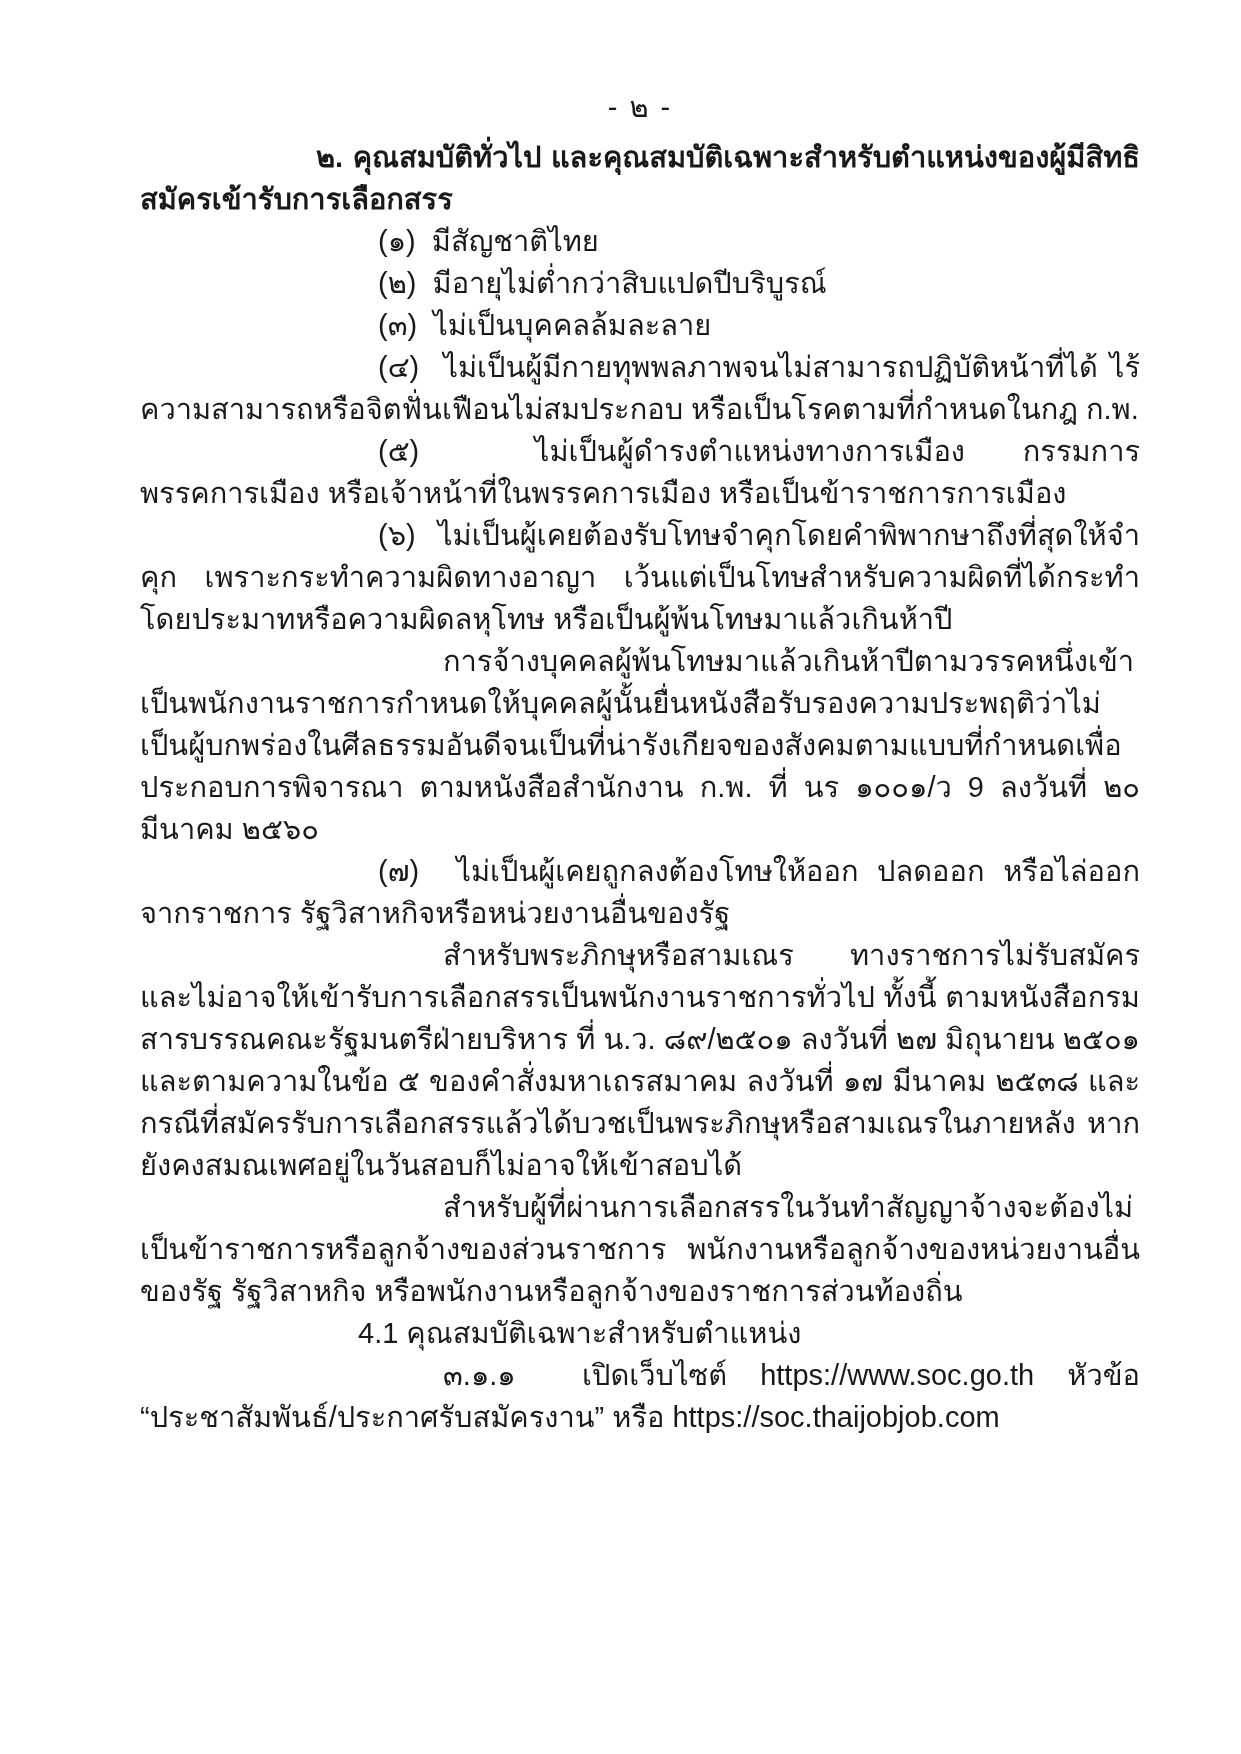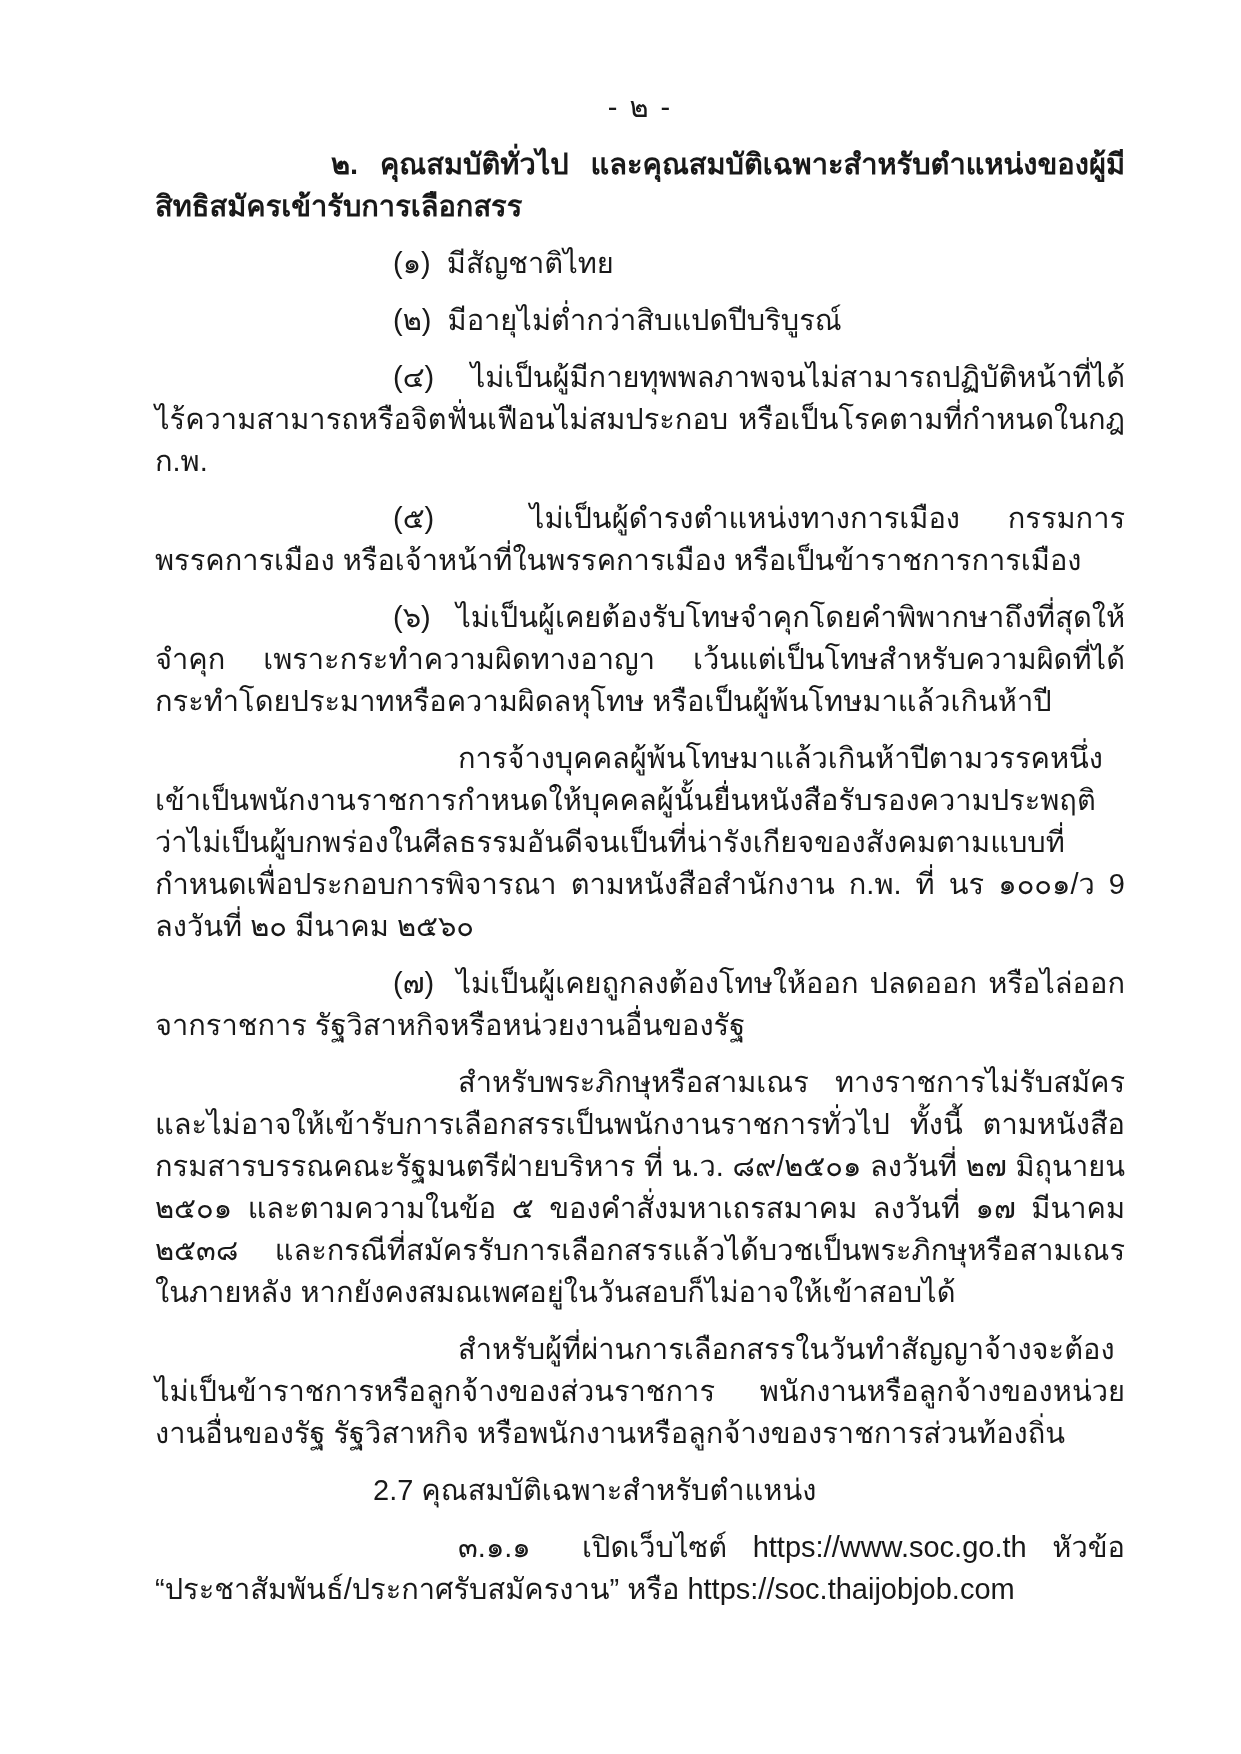--- a/index.html
+++ b/index.html
@@ -20,43 +20,44 @@
     line-height: 42px;
     padding: 86px 101px 0 140px;
     overflow: hidden;
   }
   .page-number {
     text-align: center;
     margin: 0 0 8px 0;
     letter-spacing: 2px;
   }
   .doc-body p {
-    margin: 15px;
+    margin: 0;
     padding: 0;
     text-align: justify;
   }
   .bold { font-weight: bold; }
   .ind-section { text-indent: 176px; }
   .ind-sub     { text-indent: 218px; }
   .ind-item    { text-indent: 238px; }
   .ind-para    { text-indent: 303px; }
 </style>
 </head>
 <body>
 
 <div class="page">
   <div class="page-number">- ๒ -</div>
 
   <div class="doc-body" id="doc-body">
       <p class="ind-section"><span class="bold">๒. คุณสมบัติทั่วไป และคุณสมบัติเฉพาะสำหรับตำแหน่งของผู้มีสิทธิสมัครเข้ารับการเลือกสรร</span></p>
       <p class="ind-item"><span>(๑)&nbsp; มีสัญชาติไทย</span></p>
       <p class="ind-item"><span>(๒)&nbsp; มีอายุไม่ต่ำกว่าสิบแปดปีบริบูรณ์</span></p>
+      <p class="ind-item"><span>(๓)&nbsp; ไม่เป็นบุคคลล้มละลาย</span></p>
       <p class="ind-item"><span>(๔)&nbsp; ไม่เป็นผู้มีกายทุพพลภาพจนไม่สามารถปฏิบัติหน้าที่ได้ ไร้ความสามารถหรือจิตฟั่นเฟือนไม่สมประกอบ หรือเป็นโรคตามที่กำหนดในกฎ ก.พ.</span></p>
       <p class="ind-item"><span>(๕)&nbsp; ไม่เป็นผู้ดำรงตำแหน่งทางการเมือง กรรมการพรรคการเมือง หรือเจ้าหน้าที่ในพรรคการเมือง หรือเป็นข้าราชการการเมือง</span></p>
       <p class="ind-item"><span>(๖)&nbsp; ไม่เป็นผู้เคยต้องรับโทษจำคุกโดยคำพิพากษาถึงที่สุดให้จำคุก เพราะกระทำความผิดทางอาญา เว้นแต่เป็นโทษสำหรับความผิดที่ได้กระทำโดยประมาทหรือความผิดลหุโทษ หรือเป็นผู้พ้นโทษมาแล้วเกินห้าปี</span></p>
       <p class="ind-para"><span>การจ้างบุคคลผู้พ้นโทษมาแล้วเกินห้าปีตามวรรคหนึ่งเข้าเป็นพนักงานราชการกำหนดให้บุคคลผู้นั้นยื่นหนังสือรับรองความประพฤติว่าไม่เป็นผู้บกพร่องในศีลธรรมอันดีจนเป็นที่น่ารังเกียจของสังคมตามแบบที่กำหนดเพื่อประกอบการพิจารณา ตามหนังสือสำนักงาน ก.พ. ที่ นร ๑๐๐๑/ว 9 ลงวันที่ ๒๐ มีนาคม ๒๕๖๐</span></p>
       <p class="ind-item"><span>(๗)&nbsp; ไม่เป็นผู้เคยถูกลงต้องโทษให้ออก ปลดออก หรือไล่ออกจากราชการ รัฐวิสาหกิจหรือหน่วยงานอื่นของรัฐ</span></p>
       <p class="ind-para"><span>สำหรับพระภิกษุหรือสามเณร ทางราชการไม่รับสมัครและไม่อาจให้เข้ารับการเลือกสรรเป็นพนักงานราชการทั่วไป ทั้งนี้ ตามหนังสือกรมสารบรรณคณะรัฐมนตรีฝ่ายบริหาร ที่ น.ว. ๘๙/๒๕๐๑ ลงวันที่ ๒๗ มิถุนายน ๒๕๐๑ และตามความในข้อ ๕ ของคำสั่งมหาเถรสมาคม ลงวันที่ ๑๗ มีนาคม ๒๕๓๘ และกรณีที่สมัครรับการเลือกสรรแล้วได้บวชเป็นพระภิกษุหรือสามเณรในภายหลัง หากยังคงสมณเพศอยู่ในวันสอบก็ไม่อาจให้เข้าสอบได้</span></p>
       <p class="ind-para"><span>สำหรับผู้ที่ผ่านการเลือกสรรในวันทำสัญญาจ้างจะต้องไม่เป็นข้าราชการหรือลูกจ้างของส่วนราชการ พนักงานหรือลูกจ้างของหน่วยงานอื่นของรัฐ รัฐวิสาหกิจ หรือพนักงานหรือลูกจ้างของราชการส่วนท้องถิ่น</span></p>
-      <p class="ind-sub"><span>2.7 คุณสมบัติเฉพาะสำหรับตำแหน่ง</span></p>
+      <p class="ind-sub"><span>4.1 คุณสมบัติเฉพาะสำหรับตำแหน่ง</span></p>
       <p class="ind-para"><span>๓.๑.๑&nbsp; เปิดเว็บไซต์ https://www.soc.go.th หัวข้อ “ประชาสัมพันธ์/ประกาศรับสมัครงาน” หรือ https://soc.thaijobjob.com</span></p>
     </div>
 </div>
 
 </body></html>

